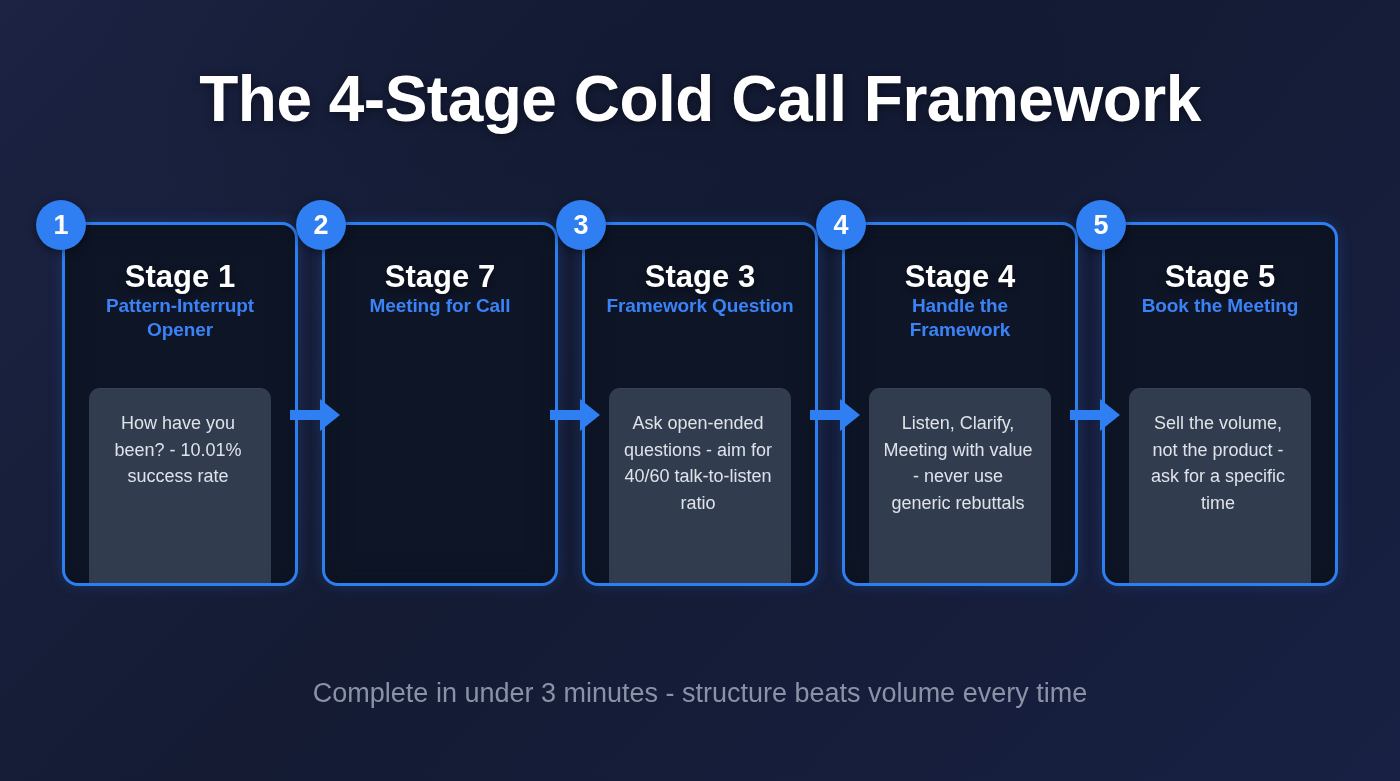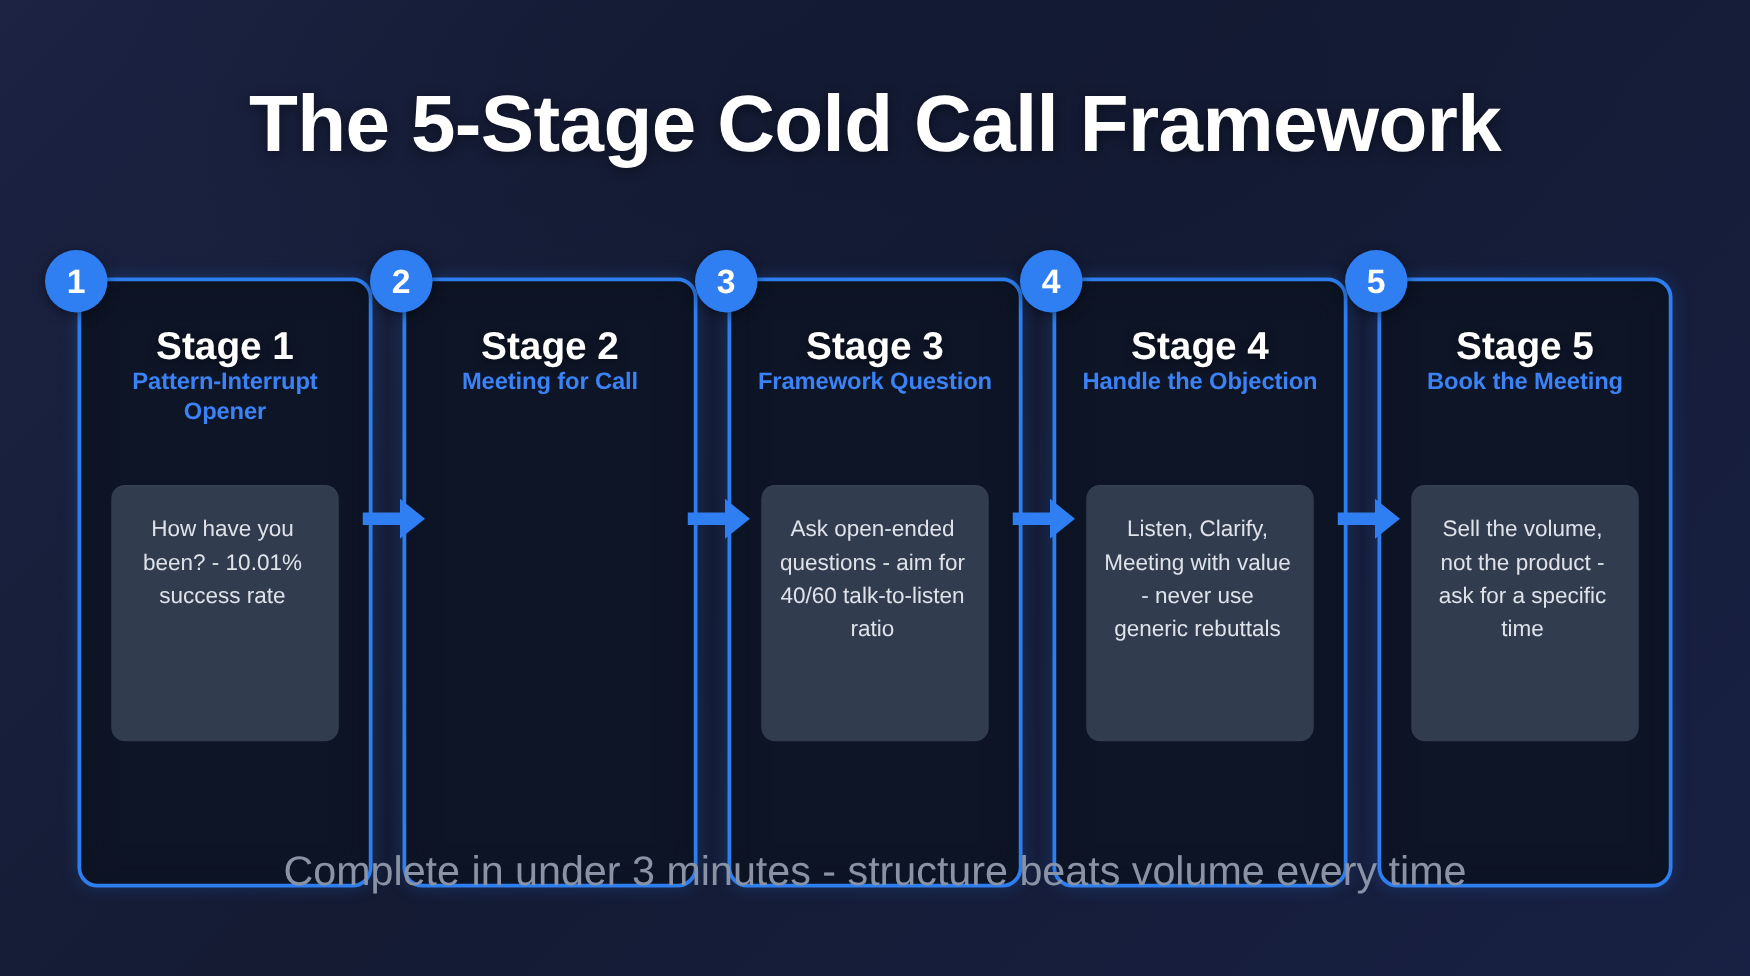--- a/index.html
+++ b/index.html
@@ -64,21 +64,21 @@
   .stage-slot.s2 { left: 520px; }
   .stage-slot.s3 { left: 780px; }
   .stage-slot.s4 { left: 1040px; }
 
   
   .stage-card {
     position: absolute;
     left: 0;
     top: 0;
     width: 236px;
-    height: 488px;
+    height: 364px;
     border: 3px solid #2d7ff0;
     border-radius: 16px;
     background: #0e1526;
     box-shadow: 0 0 14px rgba(45,127,240,0.22),
                 inset 0 0 26px rgba(10,16,30,0.6);
     padding: 36px 16px 16px 16px;
     display: flex;
     flex-direction: column;
     align-items: center;
     overflow: hidden;
@@ -154,52 +154,52 @@
     pointer-events: none;
   }
 
   
   .footer-note {
     position: absolute;
     left: 0;
     top: 678px;
     width: 1400px;
     text-align: center;
-    font-size: 33px;
+    font-size: 27px;
     color: #8a93a6;
     font-weight: 400;
     white-space: nowrap;
   }
 </style>
 </head>
 <body>
 
 <div class="stage-canvas">
 
-  <div class="title">The 5-Stage Cold Call Framework</div>
+  <div class="title">The 4-Stage Cold Call Framework</div>
 
   <div class="stage-row">
 
     <div class="stage-slot s0">
       <div class="stage-card">
         <div class="stage-heading">Stage 1</div>
         <div class="stage-subtitle">Pattern-Interrupt Opener</div>
         <div class="stage-quote">
           <div class="stage-quote-text">How have you been? - 10.01% success rate</div>
         </div>
       </div>
       <div class="stage-badge">1</div>
       <svg class="stage-arrow" viewBox="0 0 52 38">
         <path d="M0 14 H30 V3 L50 19 L30 35 V24 H0 Z" fill="#2f7ef2"></path>
       </svg>
     </div>
 
     <div class="stage-slot s1">
       <div class="stage-card">
-        <div class="stage-heading">Stage 2</div>
+        <div class="stage-heading">Stage 7</div>
         <div class="stage-subtitle">Meeting for Call</div>
       </div>
       <div class="stage-badge">2</div>
       <svg class="stage-arrow" viewBox="0 0 52 38">
         <path d="M0 14 H30 V3 L50 19 L30 35 V24 H0 Z" fill="#2f7ef2"></path>
       </svg>
     </div>
 
     <div class="stage-slot s2">
       <div class="stage-card">
@@ -211,21 +211,21 @@
       </div>
       <div class="stage-badge">3</div>
       <svg class="stage-arrow" viewBox="0 0 52 38">
         <path d="M0 14 H30 V3 L50 19 L30 35 V24 H0 Z" fill="#2f7ef2"></path>
       </svg>
     </div>
 
     <div class="stage-slot s3">
       <div class="stage-card">
         <div class="stage-heading">Stage 4</div>
-        <div class="stage-subtitle">Handle the Objection</div>
+        <div class="stage-subtitle">Handle the Framework</div>
         <div class="stage-quote">
           <div class="stage-quote-text">Listen, Clarify, Meeting with value - never use generic rebuttals</div>
         </div>
       </div>
       <div class="stage-badge">4</div>
       <svg class="stage-arrow" viewBox="0 0 52 38">
         <path d="M0 14 H30 V3 L50 19 L30 35 V24 H0 Z" fill="#2f7ef2"></path>
       </svg>
     </div>
 

